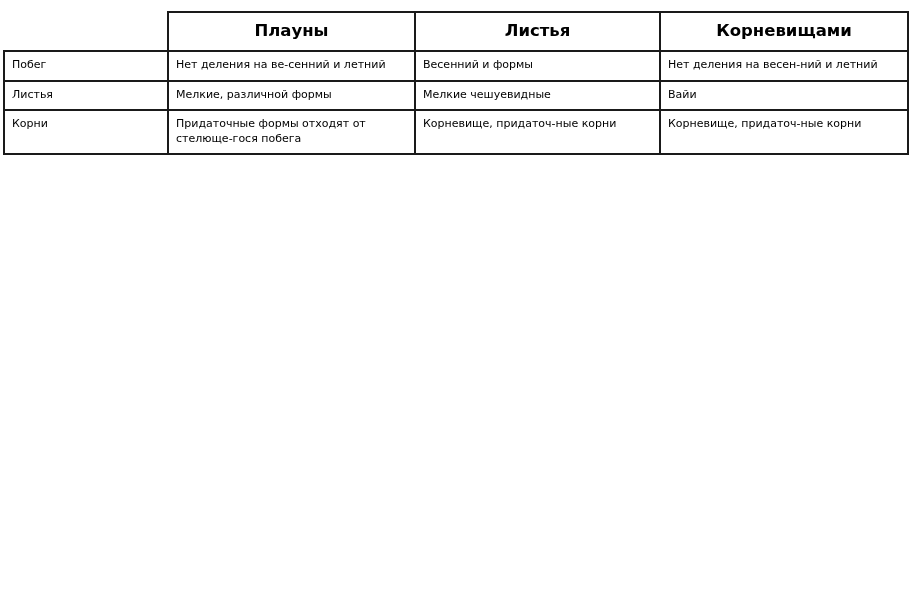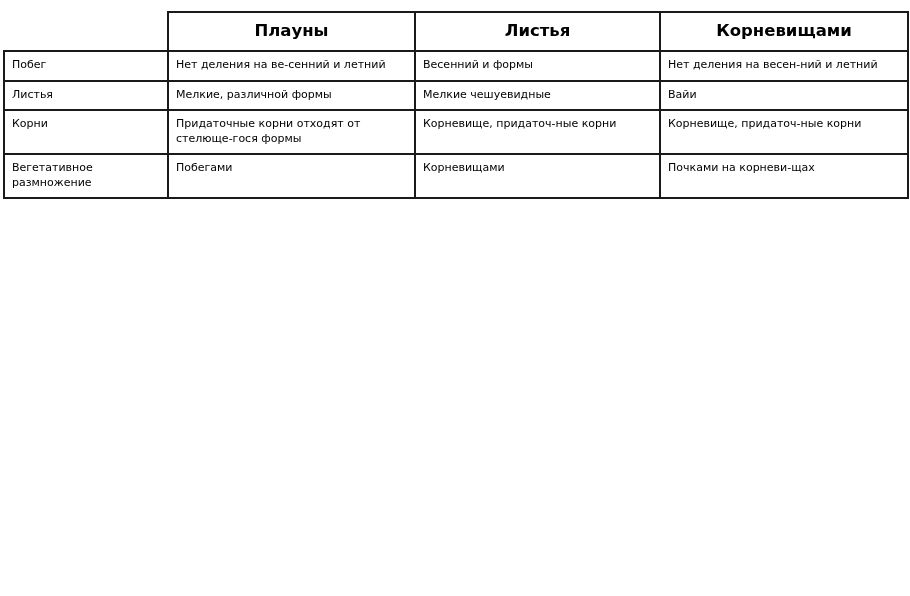--- a/index.html
+++ b/index.html
@@ -92,25 +92,19 @@
         <td>Нет деления на весен-ний и летний</td>
       </tr>
       <tr>
         <td class="label">Листья</td>
         <td class="justify">Мелкие, различной формы</td>
         <td>Мелкие чешуевидные</td>
         <td>Вайи</td>
       </tr>
       <tr>
         <td class="label">Корни</td>
-        <td>Придаточные корни отходят от стелюще-гося формы</td>
+        <td>Придаточные формы отходят от стелюще-гося побега</td>
         <td>Корневище, придаточ-ные корни</td>
         <td>Корневище, придаточ-ные корни</td>
-      </tr>
-      <tr>
-        <td class="label">Вегетативное размножение</td>
-        <td>Побегами</td>
-        <td>Корневищами</td>
-        <td class="justify">Почками на корневи-щах</td>
       </tr>
     </tbody>
   </table>
 </div>
 
 </body></html>

